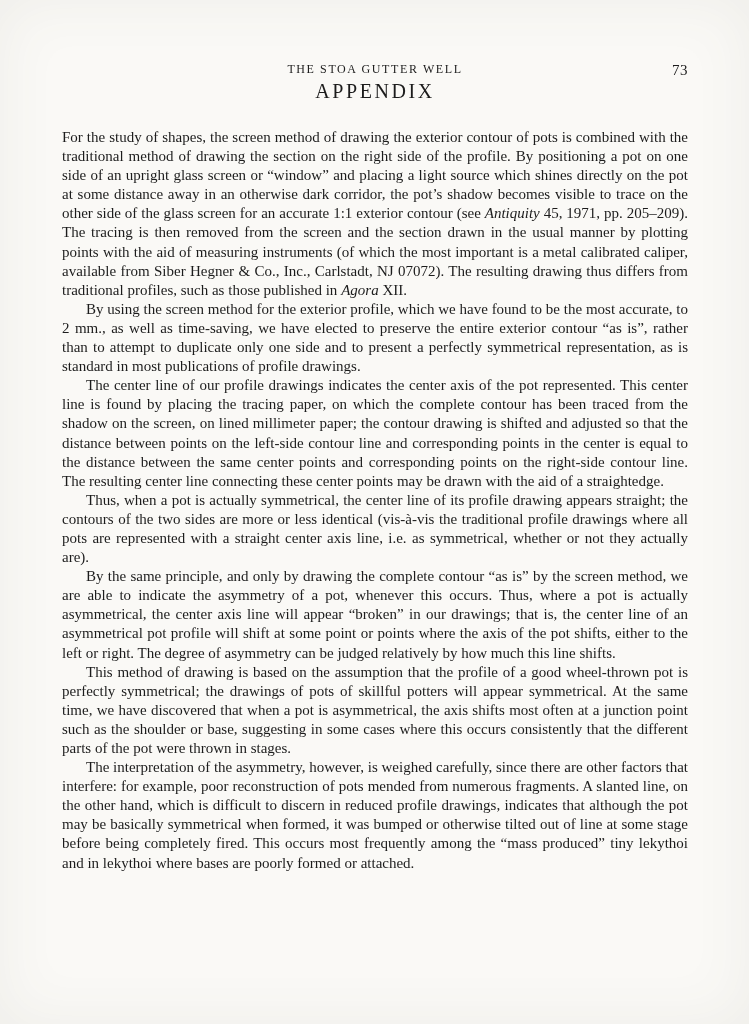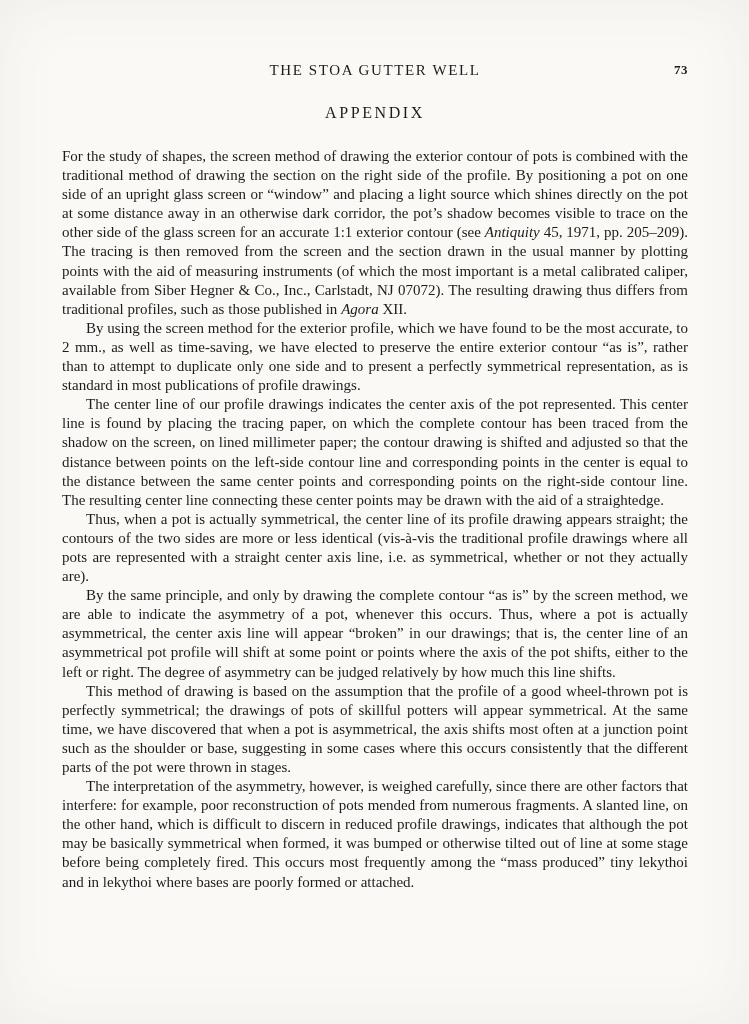--- a/index.html
+++ b/index.html
@@ -20,36 +20,34 @@
     left: 62px;
     top: 62px;
     width: 626px;
   }
   .header-row {
     position: relative;
     height: 18px;
   }
   .running-title {
     text-align: center;
-    font-size: 15px;
+    font-size: 12px;
     letter-spacing: 1.6px;
     white-space: nowrap;
   }
   .page-number {
     position: absolute;
     right: 0;
     top: 0;
-    font-size: 13px;
+    font-size: 15px;
     letter-spacing: 0.5px;
-    font-weight: bold;
   }
   .section-heading {
-    margin-top: 24px;
     text-align: center;
-    font-size: 16px;
+    font-size: 20px;
     letter-spacing: 2.6px;
   }
   .body-text {
     margin-top: 25px;
     font-size: 15px;
     line-height: 19.1px;
     text-align: justify;
     text-justify: inter-word;
   }
   .body-text p {

